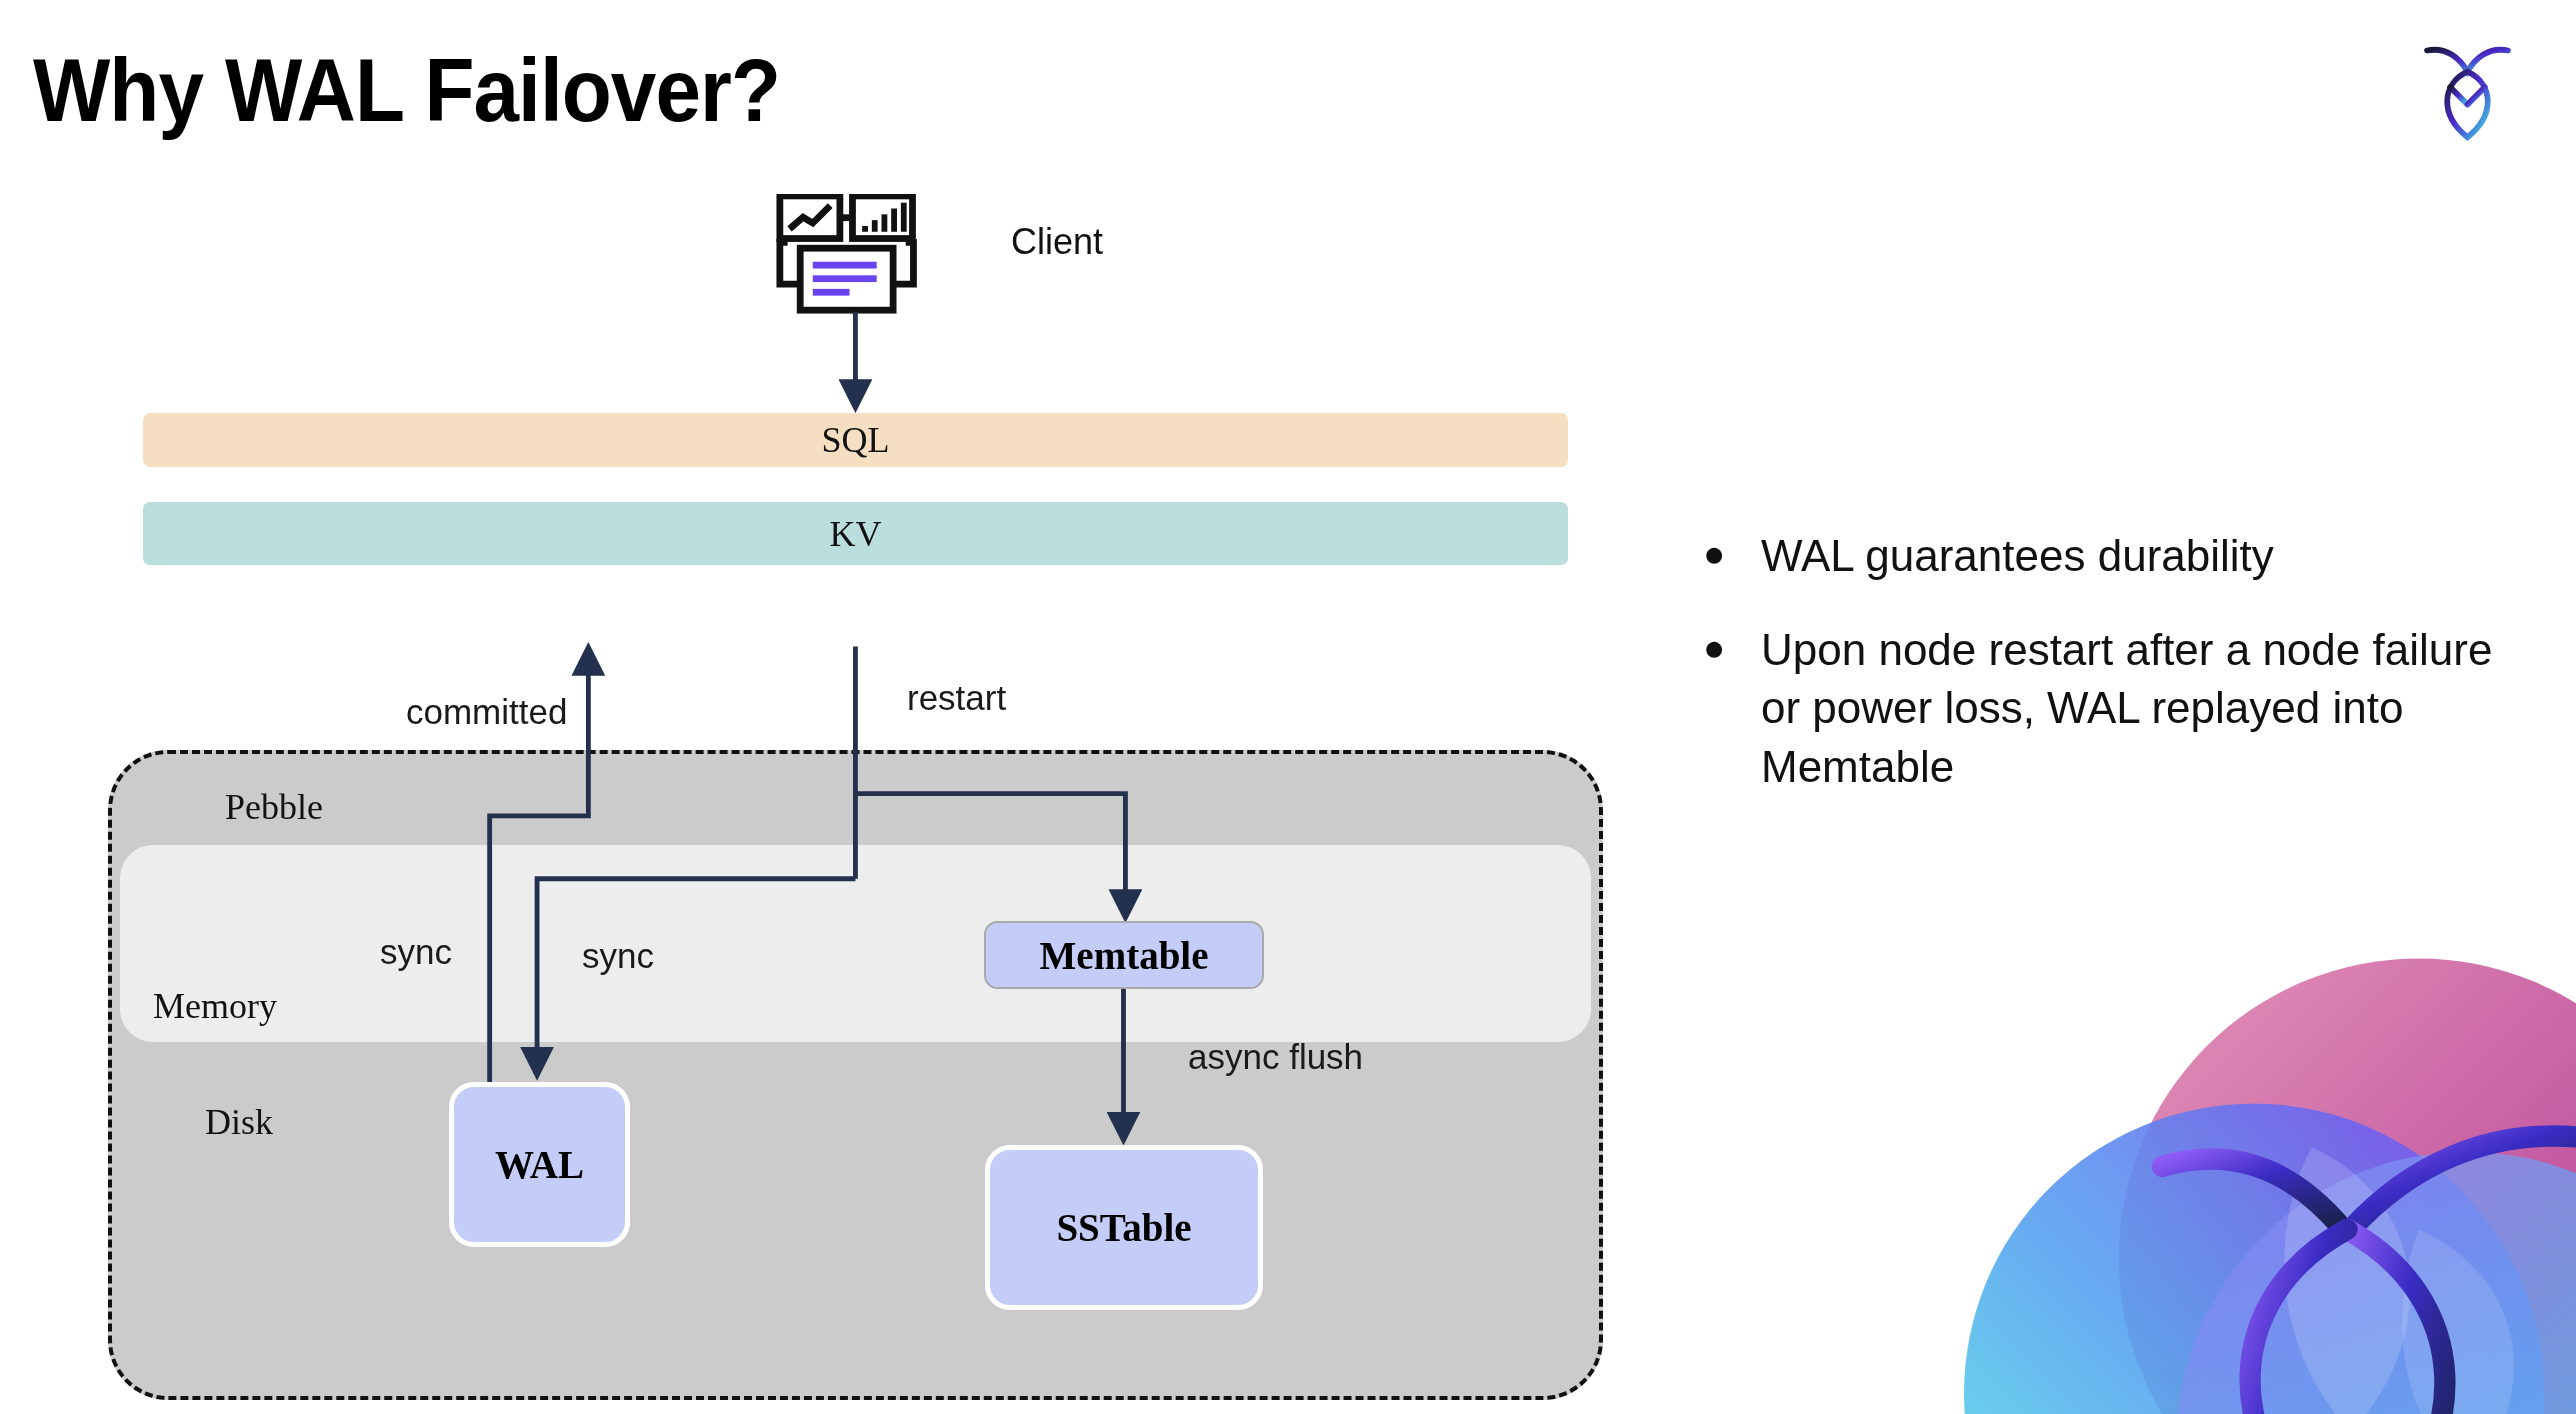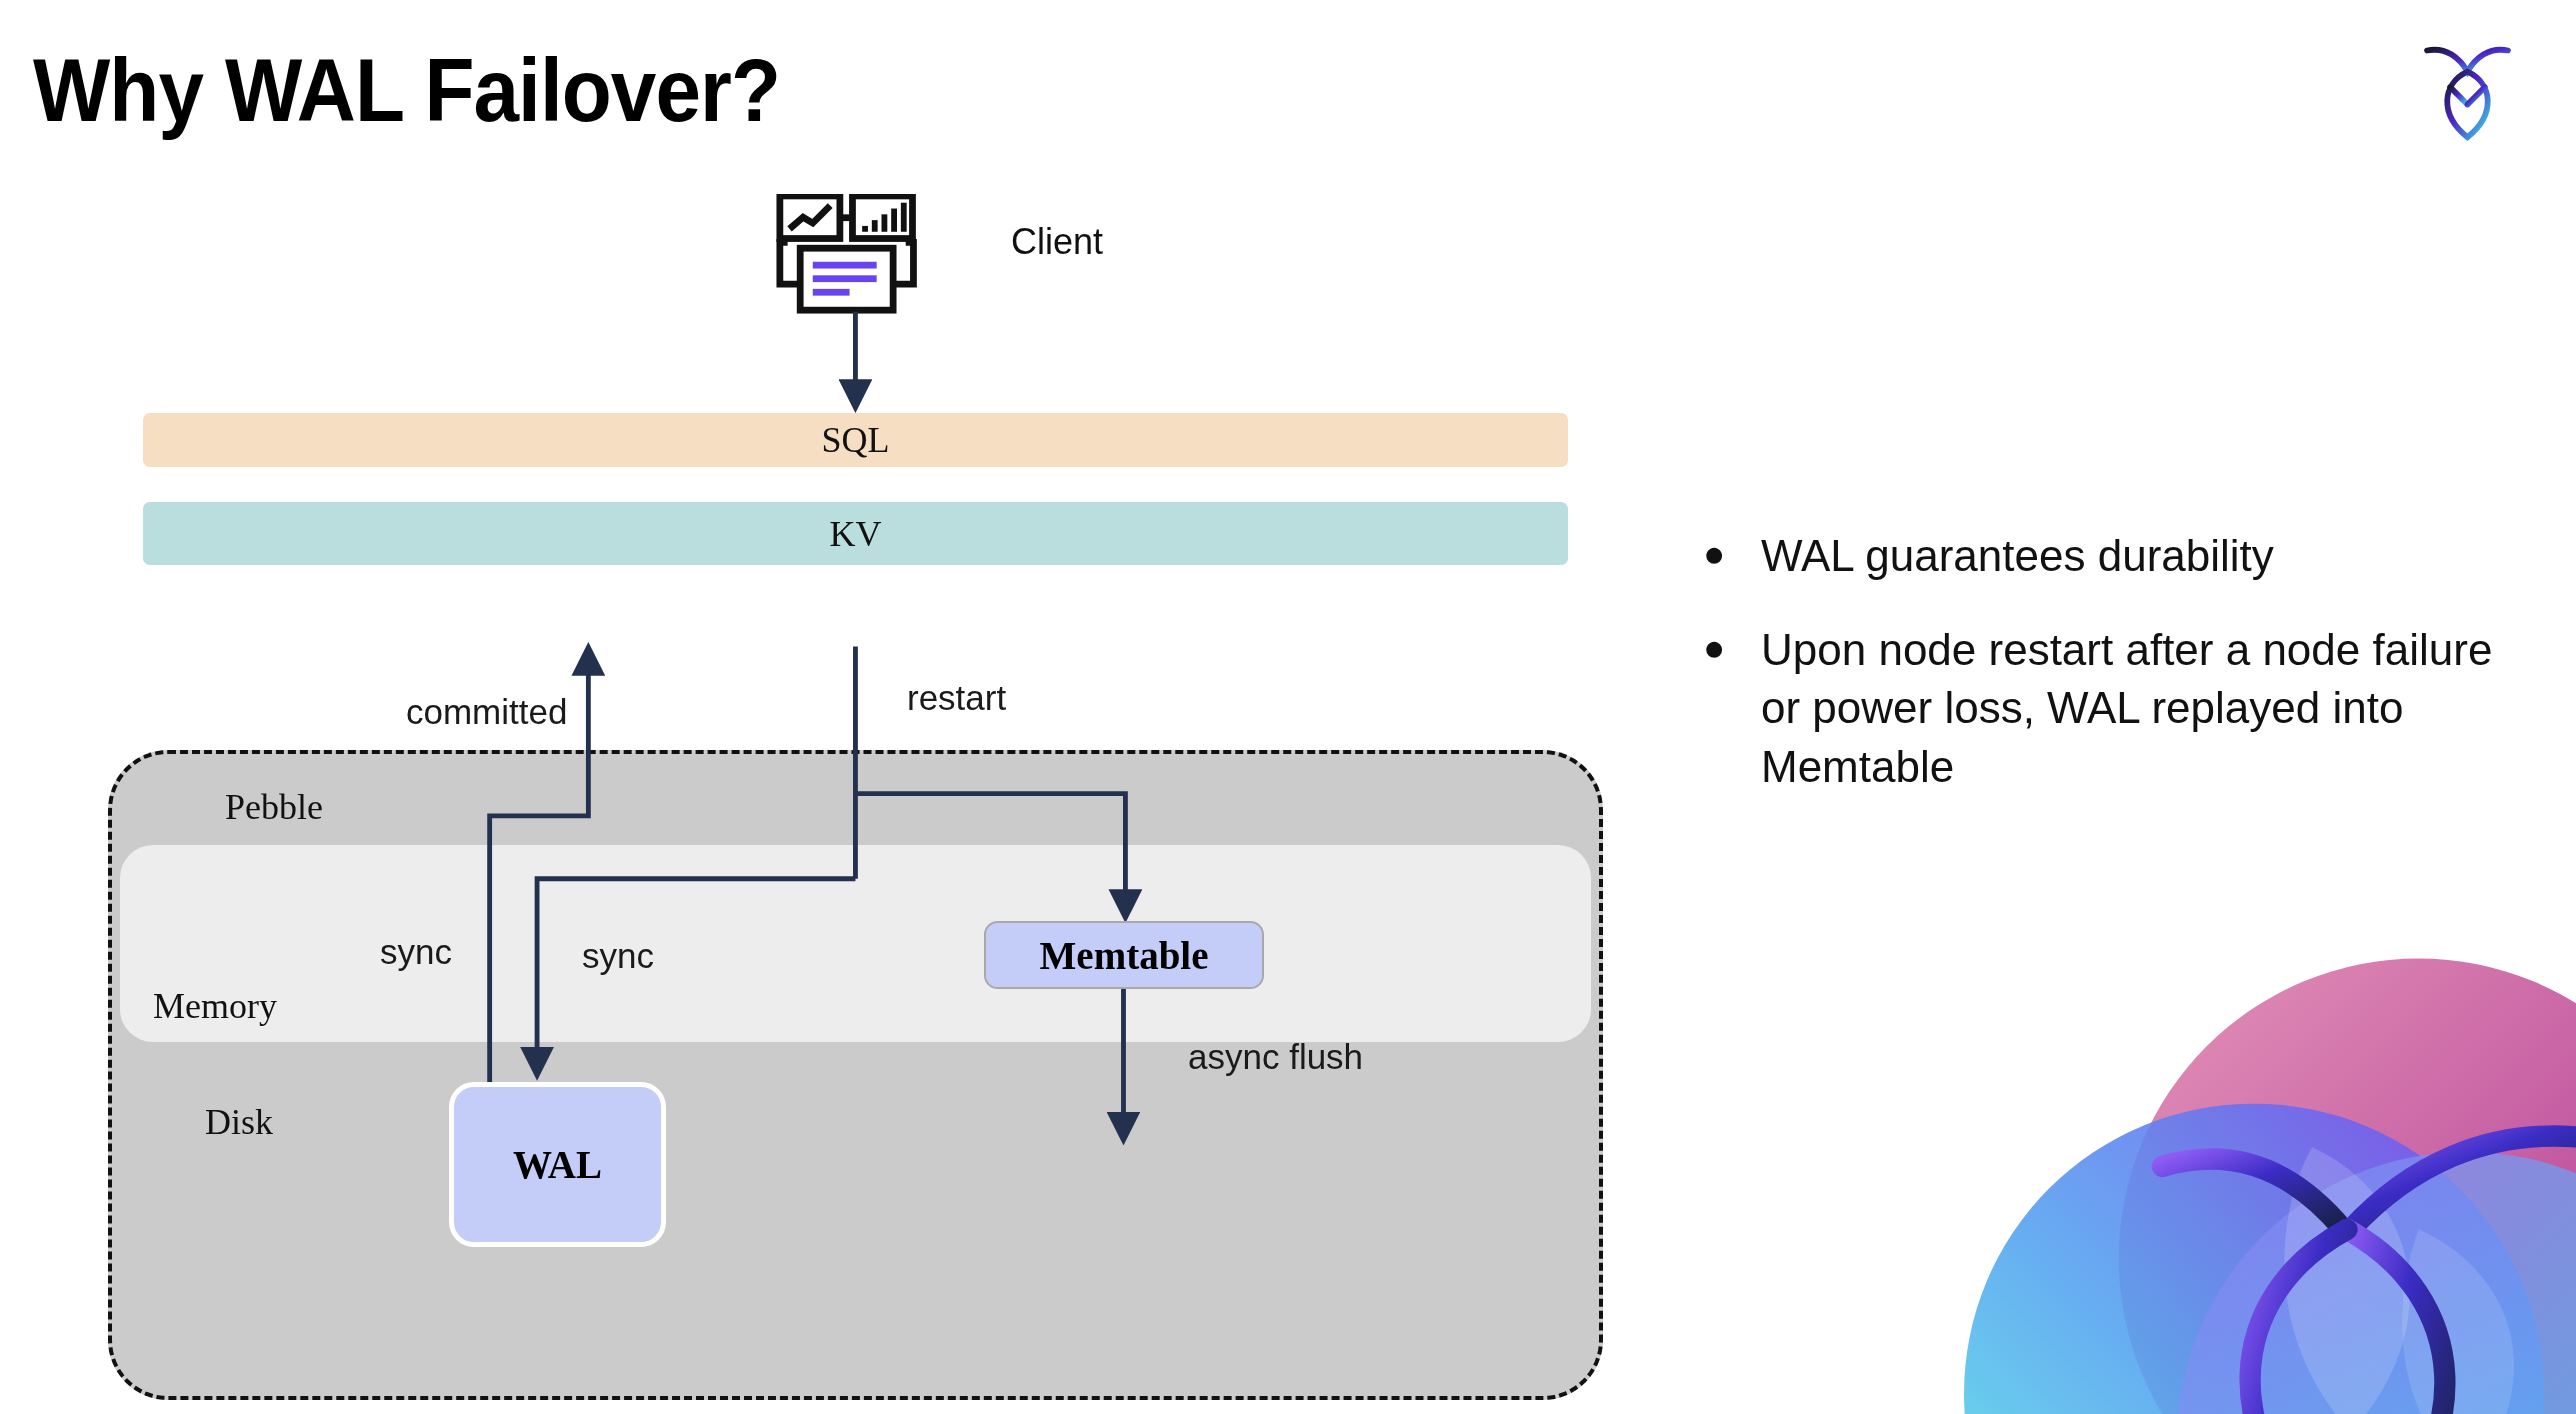--- a/index.html
+++ b/index.html
@@ -86,21 +86,21 @@
     font-family:"Liberation Serif", serif;
     font-weight:700;
     color:#000000;
     box-sizing:border-box;
   }
   .node-memtable{
     left:984px;top:921px;width:280px;height:68px;
     border:2.9px solid #A9A9A9;border-radius:13.5px;font-size:39px;
   }
   .node-wal{
-    left:449px;top:1082px;width:217px;height:165px;
+    left:449px;top:1082px;width:181px;height:165px;
     border:5.8px solid #ffffff;border-radius:25px;font-size:39px;
   }
   .node-sstable{
     left:985px;top:1145px;width:278px;height:165px;
     border:5.8px solid #ffffff;border-radius:25px;font-size:39px;
   }
 
   
   .edge-label{
     position:absolute;
@@ -266,20 +266,23 @@
   <div class="edge-label lbl-sync1">sync</div>
   <div class="edge-label lbl-sync2">sync</div>
   <div class="edge-label lbl-async">async flush</div>
 
   <div class="node node-memtable">
     <span>Memtable</span>
   </div>
   <div class="node node-wal">
     <span>WAL</span>
   </div>
+  <div class="node node-sstable">
+    <span>SSTable</span>
+  </div>
 
   <div class="bullets">
     <div class="bullet">
       <span class="dot">●</span>
       <span class="btxt">WAL guarantees durability</span>
     </div>
     <div class="bullet">
       <span class="dot">●</span>
       <span class="btxt">Upon node restart after a node failure or power loss, WAL replayed into Memtable</span>
     </div>

